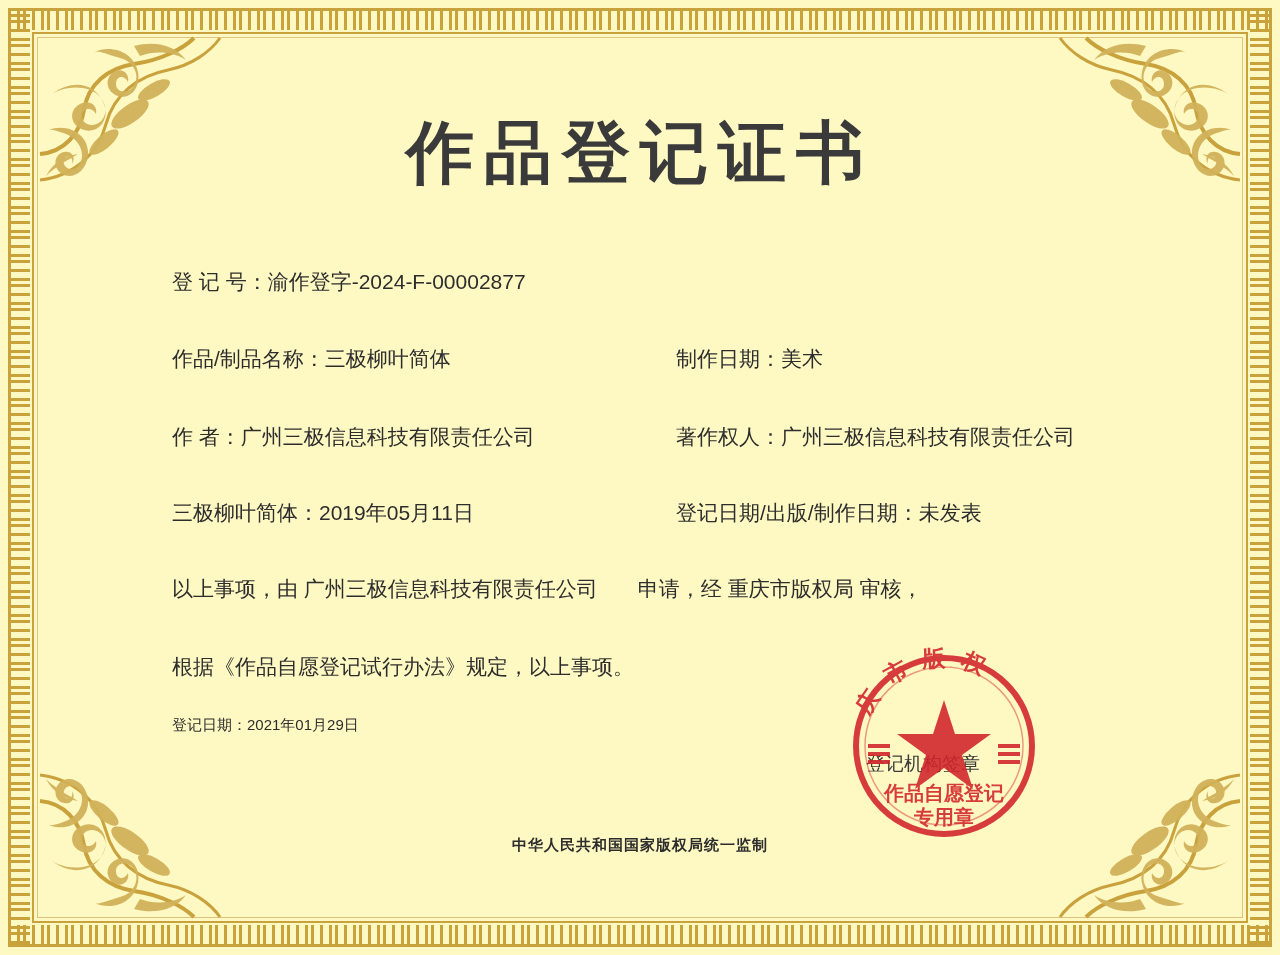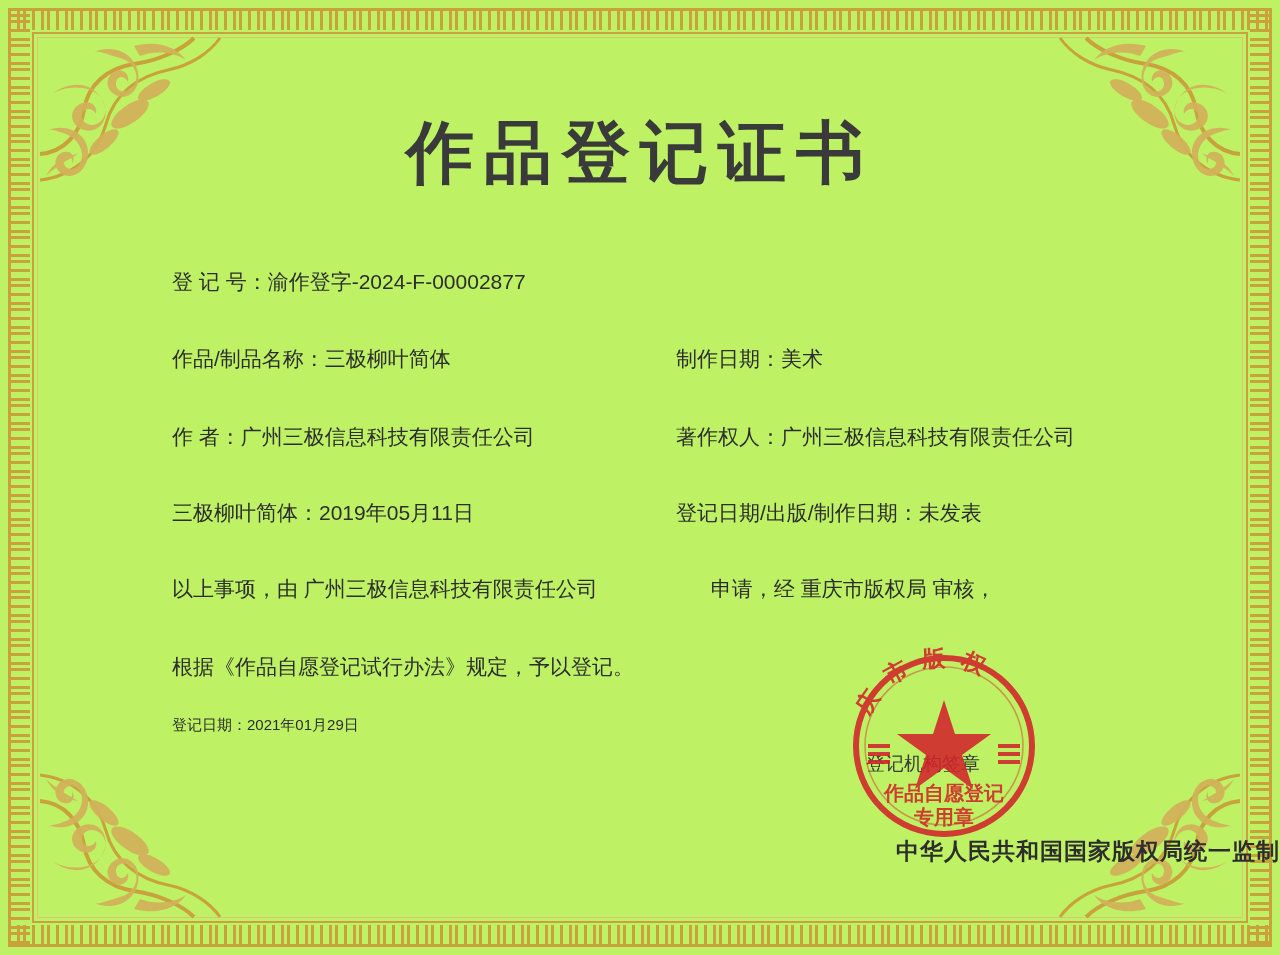--- a/index.html
+++ b/index.html
@@ -11,21 +11,21 @@
     width: 1280px;
     height: 955px;
     font-family: "Liberation Serif", "DejaVu Serif", serif;
     overflow: hidden;
   }
 
   .certificate {
     position: relative;
     width: 1280px;
     height: 955px;
-    background: #bef264;
+    background: #fef9c3;
     box-sizing: border-box;
   }
 
   
   .border-frame {
     position: absolute;
     left: 8px;
     top: 8px;
     right: 8px;
     bottom: 8px;
@@ -143,21 +143,21 @@
   .para1 {
     position: absolute;
     left: 172px;
     top: 575px;
     width: 960px;
     font-size: 21px;
     color: #2d2d2d;
     white-space: nowrap;
     font-family: "Liberation Sans", "DejaVu Sans", sans-serif;
   }
-  .para1 .seg-apply { margin-left: 113px; }
+  .para1 .seg-apply { margin-left: 40px; }
   .para2 {
     position: absolute;
     left: 172px;
     top: 653px;
     font-size: 21px;
     color: #2d2d2d;
     white-space: nowrap;
     font-family: "Liberation Sans", "DejaVu Sans", sans-serif;
   }
   .row-regdate {
@@ -179,22 +179,22 @@
     white-space: nowrap;
     font-family: "Liberation Sans", "DejaVu Sans", sans-serif;
     margin-top: 23px;
   }
 
   .footer {
     position: absolute;
     left: 0;
     top: 836px;
     width: 1280px;
-    text-align: right;
-    font-size: 23px;
+    text-align: center;
+    font-size: 15px;
     color: #2d2d2d;
     font-weight: 700;
     letter-spacing: 1px;
     font-family: "Liberation Sans", "DejaVu Sans", sans-serif;
   }
 
   
   .seal {
     position: absolute;
     left: 838px;
@@ -301,21 +301,21 @@
 
     <div class="field row-owner">著作权人：广州三极信息科技有限责任公司</div>
     <div class="field row-author">作   者：广州三极信息科技有限责任公司</div>
 
     <div class="field row-created">三极柳叶简体：2019年05月11日</div>
     <div class="field row-pub">登记日期/出版/制作日期：未发表</div>
 
     <div class="para1">
       <span>以上事项，由 广州三极信息科技有限责任公司</span><span class="seg-apply">申请，经 重庆市版权局 审核，</span>
     </div>
-    <div class="para2">根据《作品自愿登记试行办法》规定，予以登记。</div>
+    <div class="para2">根据《作品自愿登记试行办法》规定，以上事项。</div>
 
     <div class="row-regdate">登记日期：2021年01月29日</div>
 
     <div class="seal-label">登记机构签章</div>
 
     <div class="seal">
       <svg viewBox="0 0 212 212" width="212" height="212" xmlns="http://www.w3.org/2000/svg">
         <defs>
           <path id="arcTop" d="M 26 106 A 80 80 0 0 1 186 106"></path>
           <path id="arcMid" d="M 40 118 A 66 66 0 0 0 172 118"></path>

